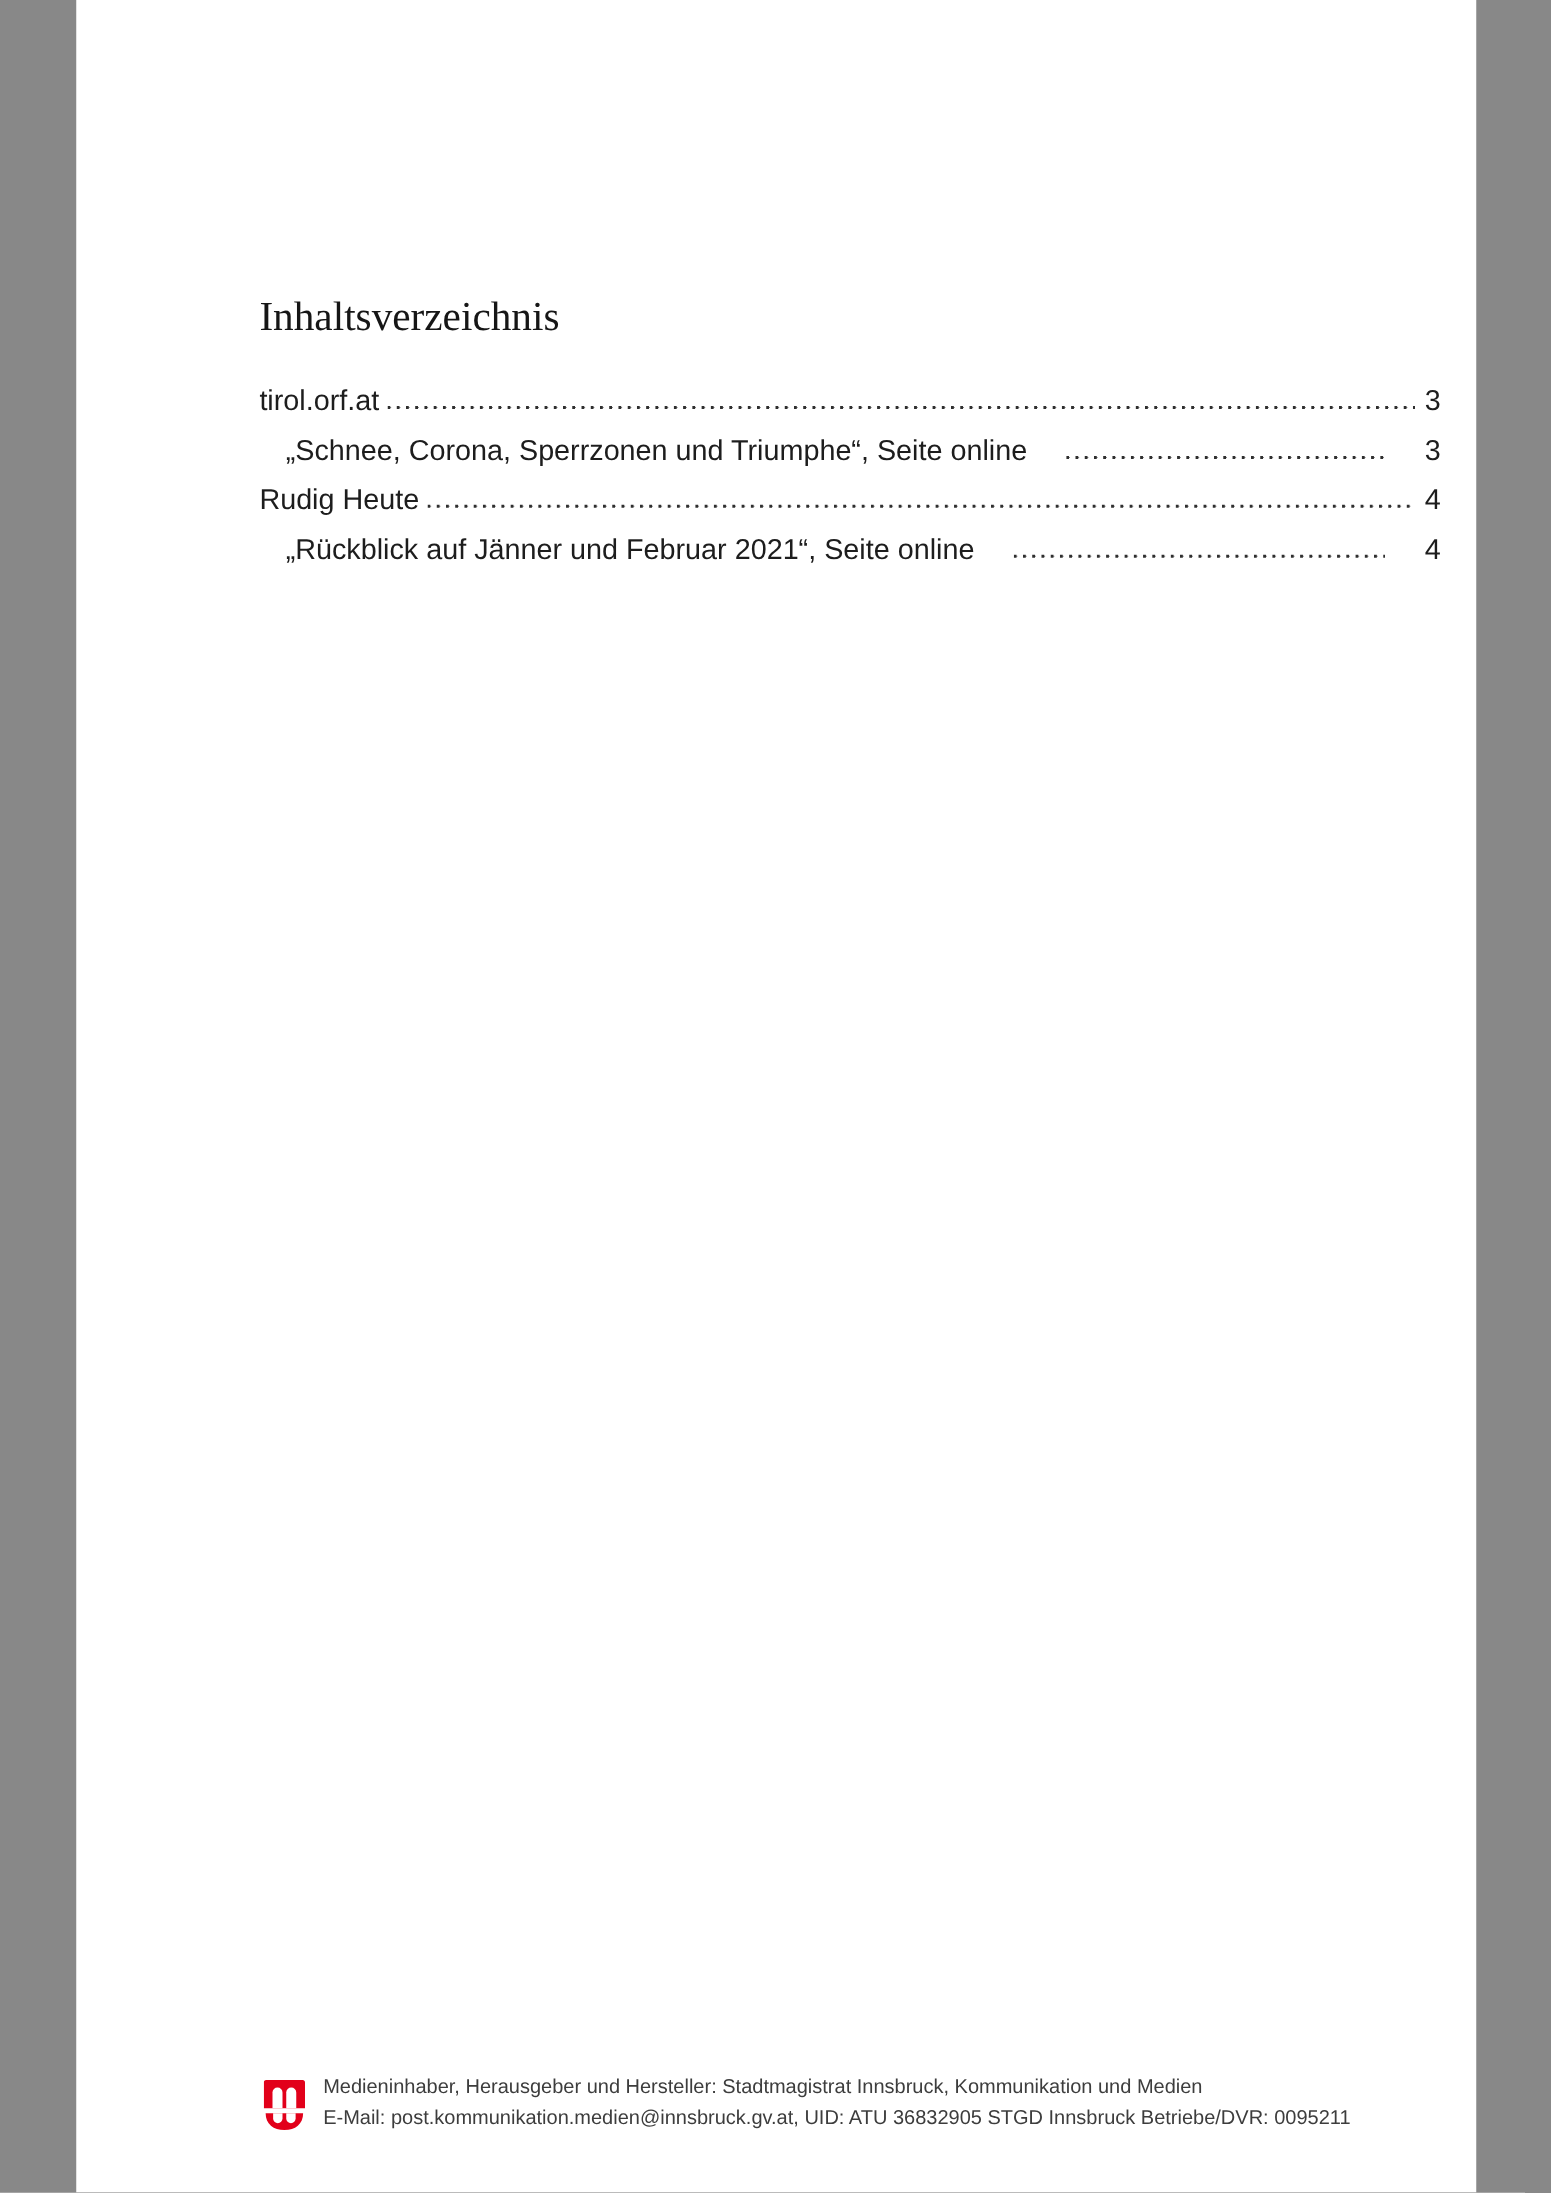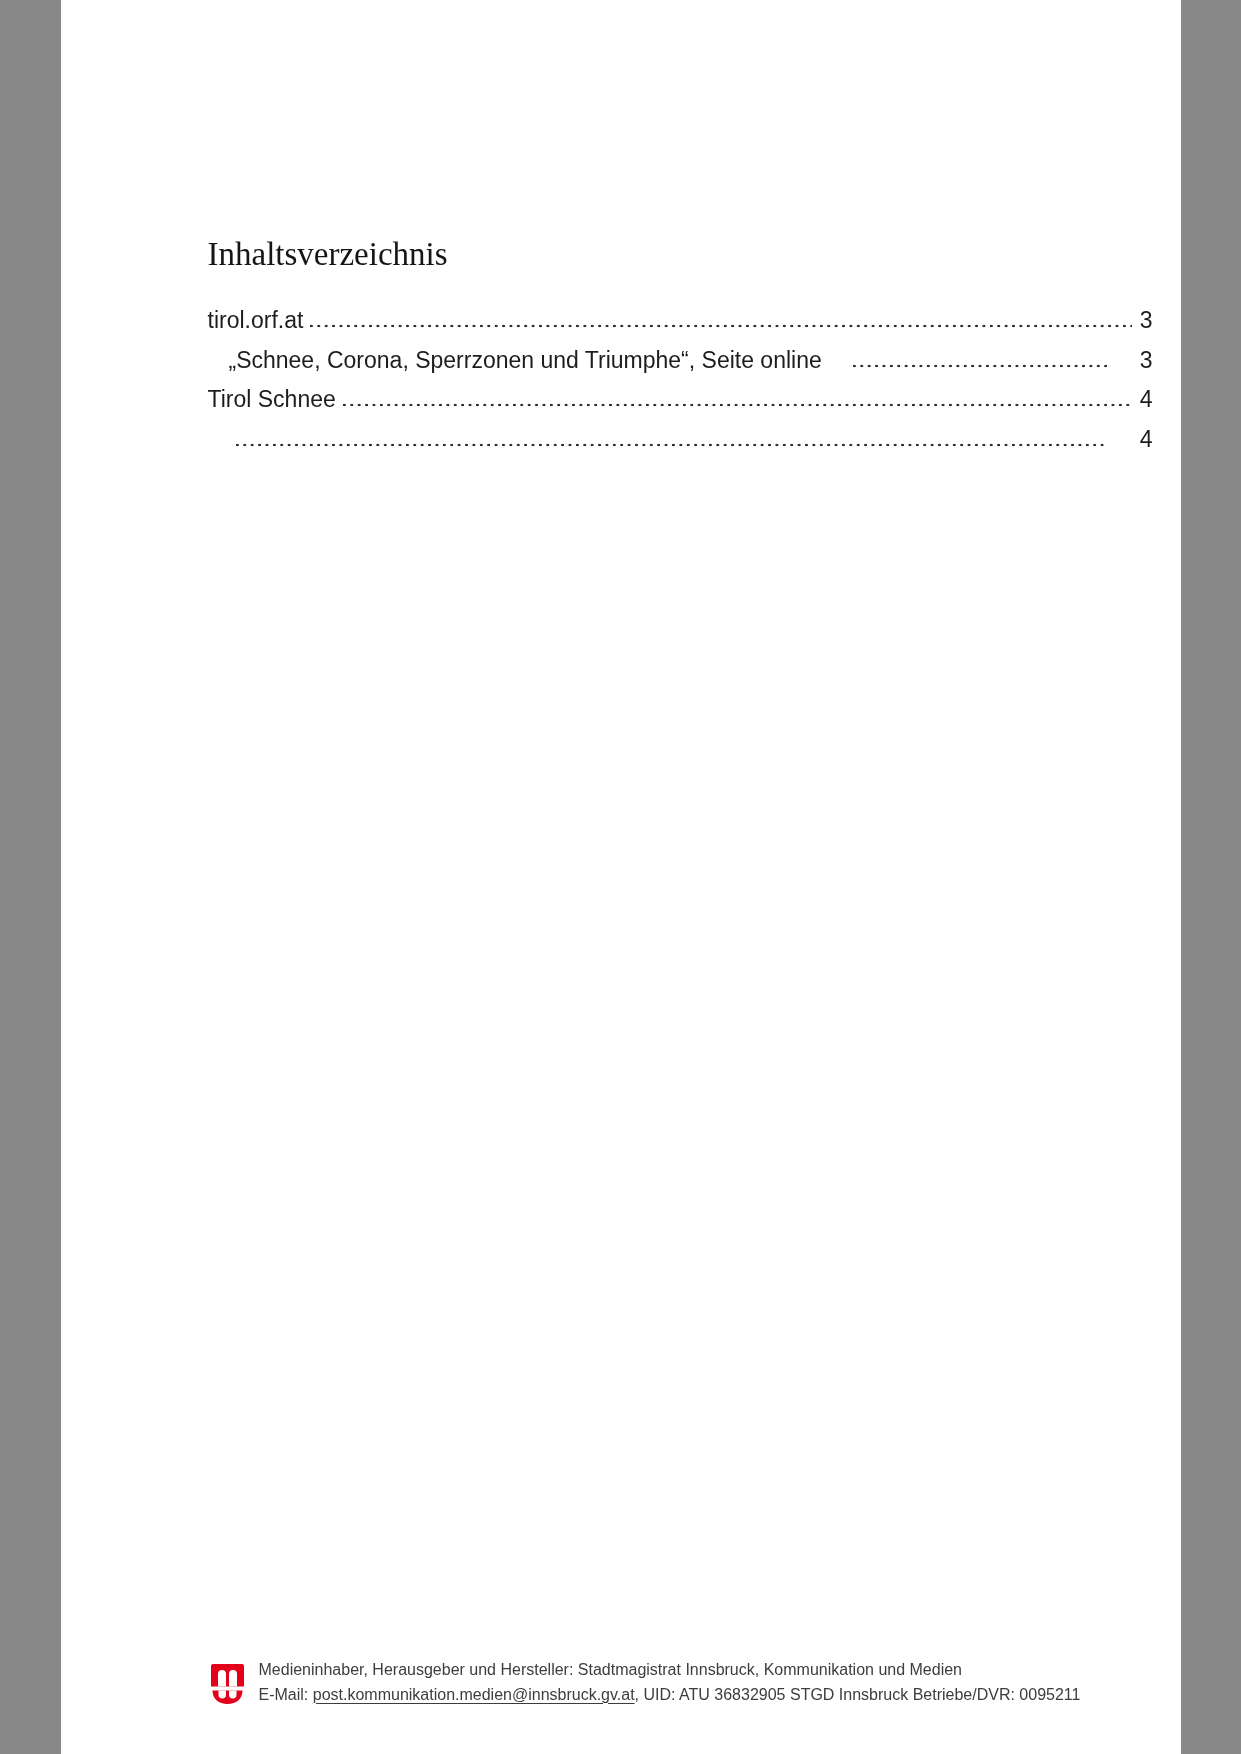--- a/index.html
+++ b/index.html
@@ -61,21 +61,20 @@
   .footer-text {
     margin-left: 15px;
     margin-top: -3px;
     font-size: 16px;
     line-height: 24.5px;
     color: #3d3d3d;
     white-space: nowrap;
   }
   .email-link {
     color: inherit;
-    text-decoration: underline;
     text-decoration-thickness: 1px;
     text-underline-offset: 2.5px;
     cursor: pointer;
   }
 </style>
 </head>
 <body>
 
 <div class="page">
 
@@ -86,25 +85,26 @@
       <span class="toc-label">tirol.orf.at</span>
       <span class="leader"></span>
       <span class="toc-page">3</span>
     </div>
     <div class="toc-row lvl2">
       <span class="toc-label">„Schnee, Corona, Sperrzonen und Triumphe“, Seite online</span>
       <span class="leader"></span>
       <span class="toc-page">3</span>
     </div>
     <div class="toc-row lvl1">
-      <span class="toc-label">Tirol Schnee</span>
+      <span class="toc-label">Rudig Heute</span>
       <span class="leader"></span>
       <span class="toc-page">4</span>
     </div>
     <div class="toc-row lvl2">
+      <span class="toc-label">„Rückblick auf Jänner und Februar 2021“, Seite online</span>
       <span class="leader"></span>
       <span class="toc-page">4</span>
     </div>
   </nav>
 
   <footer class="page-footer">
     <span class="footer-logo">
       <svg width="33" height="40" viewBox="0 0 33 40" xmlns="http://www.w3.org/2000/svg" aria-hidden="true">
         <g fill="#e2001a">
           <path d="M0,2 Q0,0 2,0 H31 Q33,0 33,2 V22.5 H0 Z"></path>

